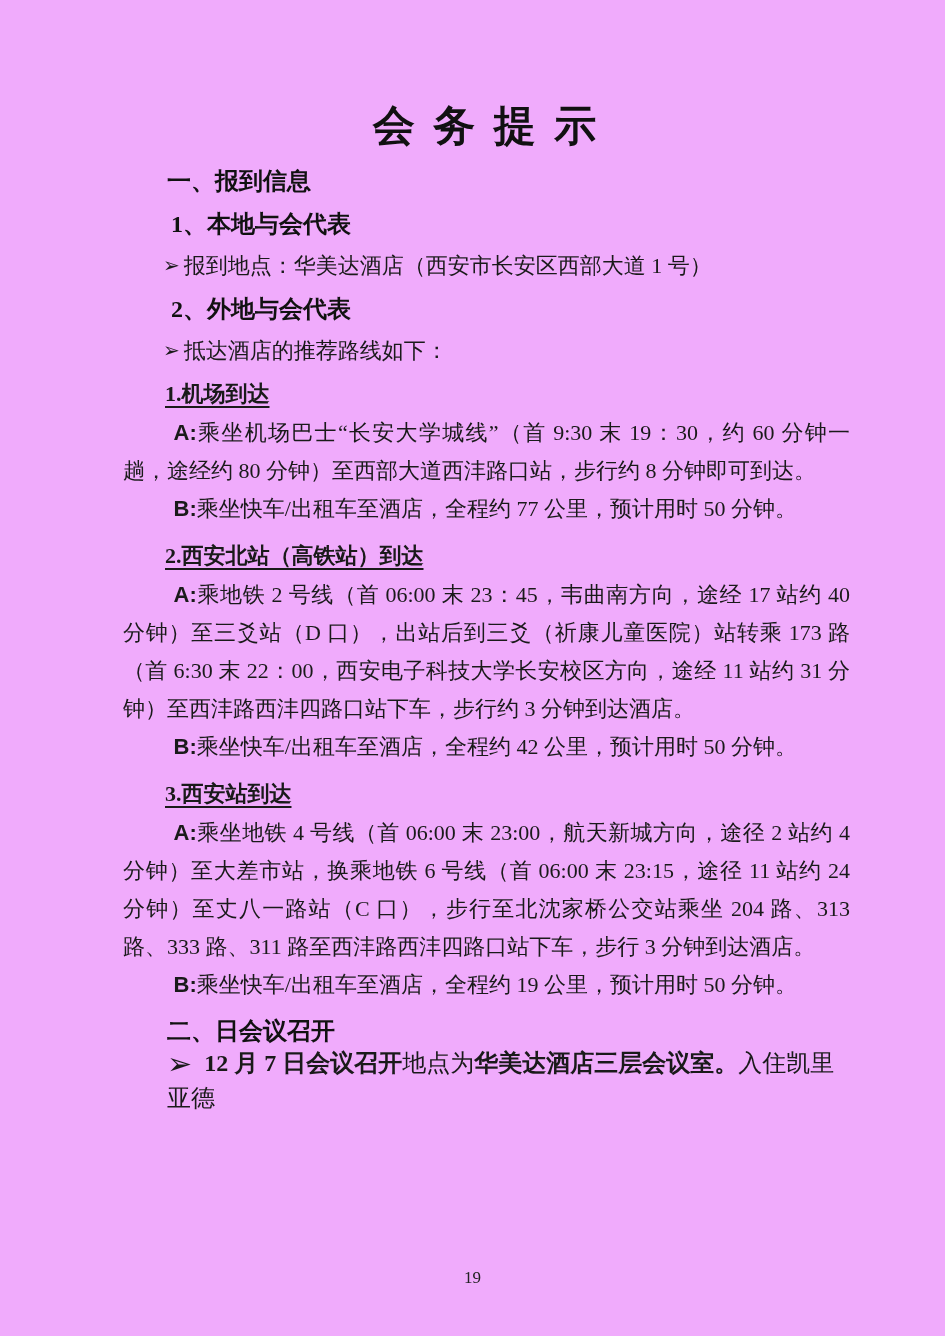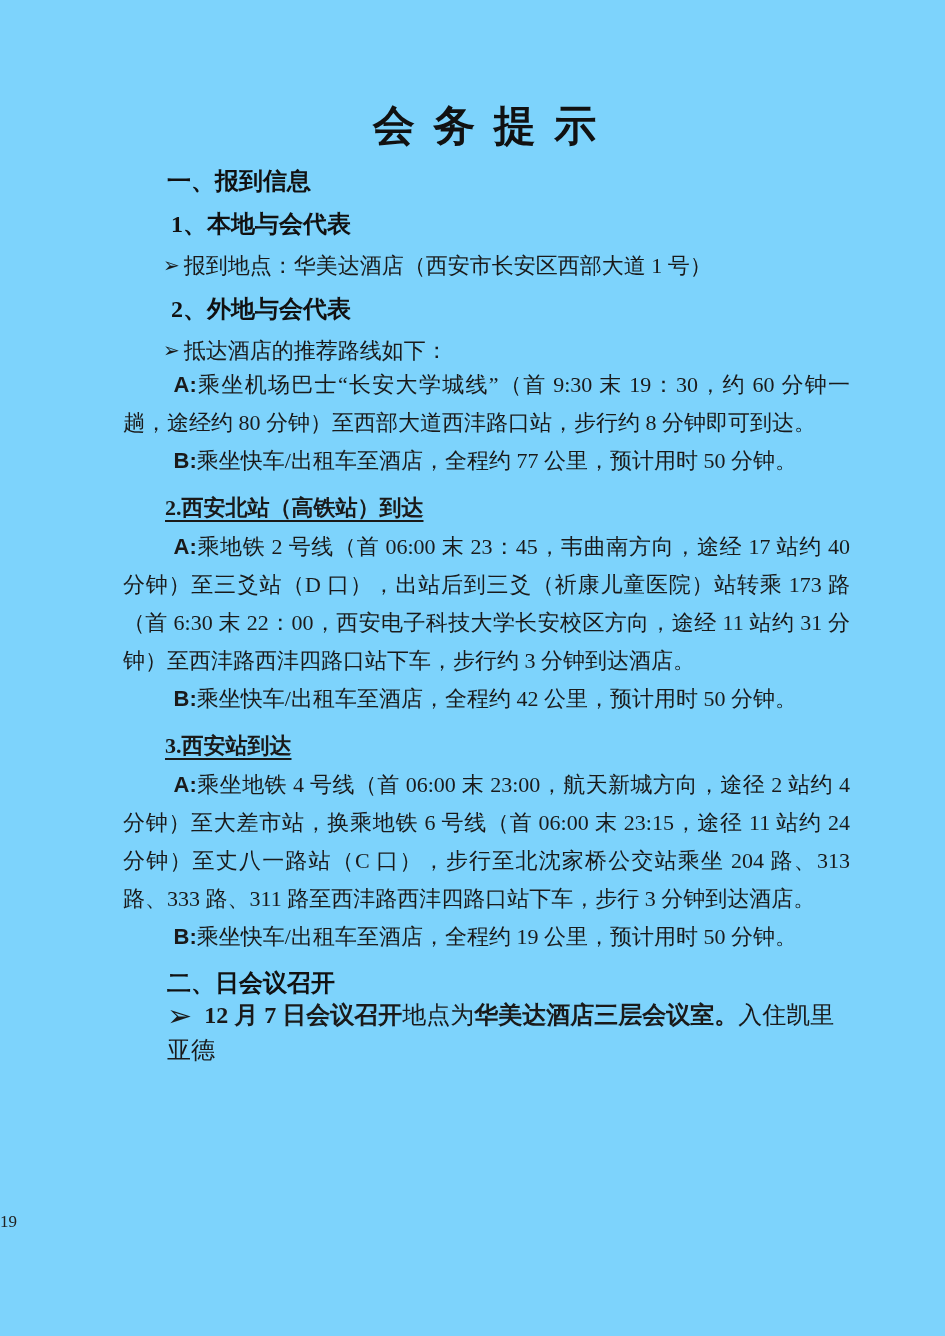--- a/index.html
+++ b/index.html
@@ -3,21 +3,21 @@
 <meta charset="utf-8">
 <style>
   * { margin: 0; padding: 0; box-sizing: border-box; }
   html, body { background: #e9e9e9; }
   body { font-family: "Liberation Serif", "DejaVu Serif", serif; }
   .page {
     position: relative;
     width: 945px;
     height: 1336px;
     margin: 0 auto;
-    background: #7dd3fc;
+    background: #f0abfc;
     color: #1a1a1a;
     padding: 100px 95px 0 123px;
     overflow: hidden;
   }
   .doc-title {
     text-align: center;
     font-size: 42px;
     font-weight: bold;
     letter-spacing: 4px;
     line-height: 52px;
@@ -76,22 +76,23 @@
   .big-bullet-arrow {
     display: inline-block;
     font-size: 30px;
     margin-right: 12px;
     vertical-align: -3px;
   }
   .bold-seg { font-weight: bold; }
   .page-number {
     position: absolute;
     left: 0;
-    top: 1212px;
+    top: 1268px;
     width: 100%;
+    text-align: center;
     font-size: 17px;
     color: #222;
   }
 </style>
 </head>
 <body>
 
 <div class="page">
 
   <div class="doc-title">会 务 提 示</div>
@@ -103,20 +104,23 @@
   <div class="bullet-line">
     <span class="bullet-arrow">➢</span><span>报到地点：华美达酒店（西安市长安区西部大道 1 号）</span>
   </div>
 
   <div class="sub-heading">2、外地与会代表</div>
 
   <div class="bullet-line">
     <span class="bullet-arrow">➢</span><span>抵达酒店的推荐路线如下：</span>
   </div>
 
+  <div class="route-heading">
+    <span>1.机场到达</span>
+  </div>
   <p class="route-para">
     <span class="ab-label">A:</span><span>乘坐机场巴士“长安大学城线”（首 9:30 末 19：30，约 60 分钟一趟，途经约 80 分钟）至西部大道西沣路口站，步行约 8 分钟即可到达。</span>
   </p>
   <p class="route-para">
     <span class="ab-label">B:</span><span>乘坐快车/出租车至酒店，全程约 77 公里，预计用时 50 分钟。</span>
   </p>
 
   <div class="route-heading">
     <span>2.西安北站（高铁站）到达</span>
   </div>

